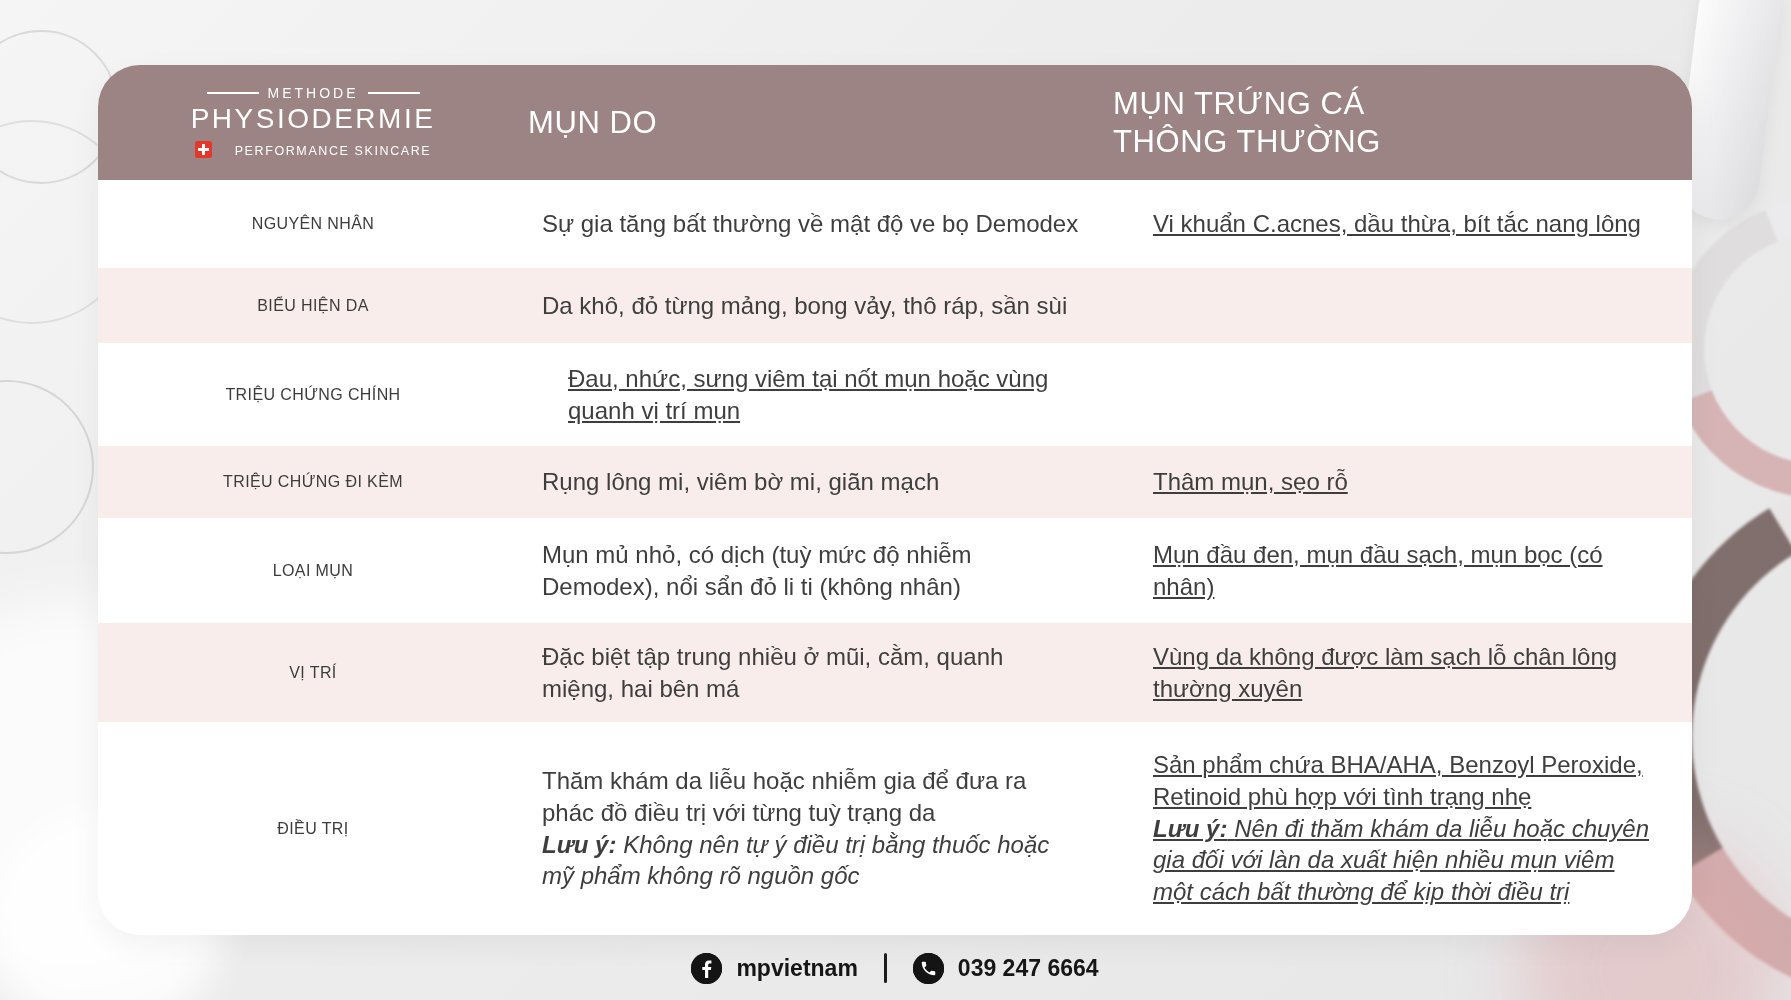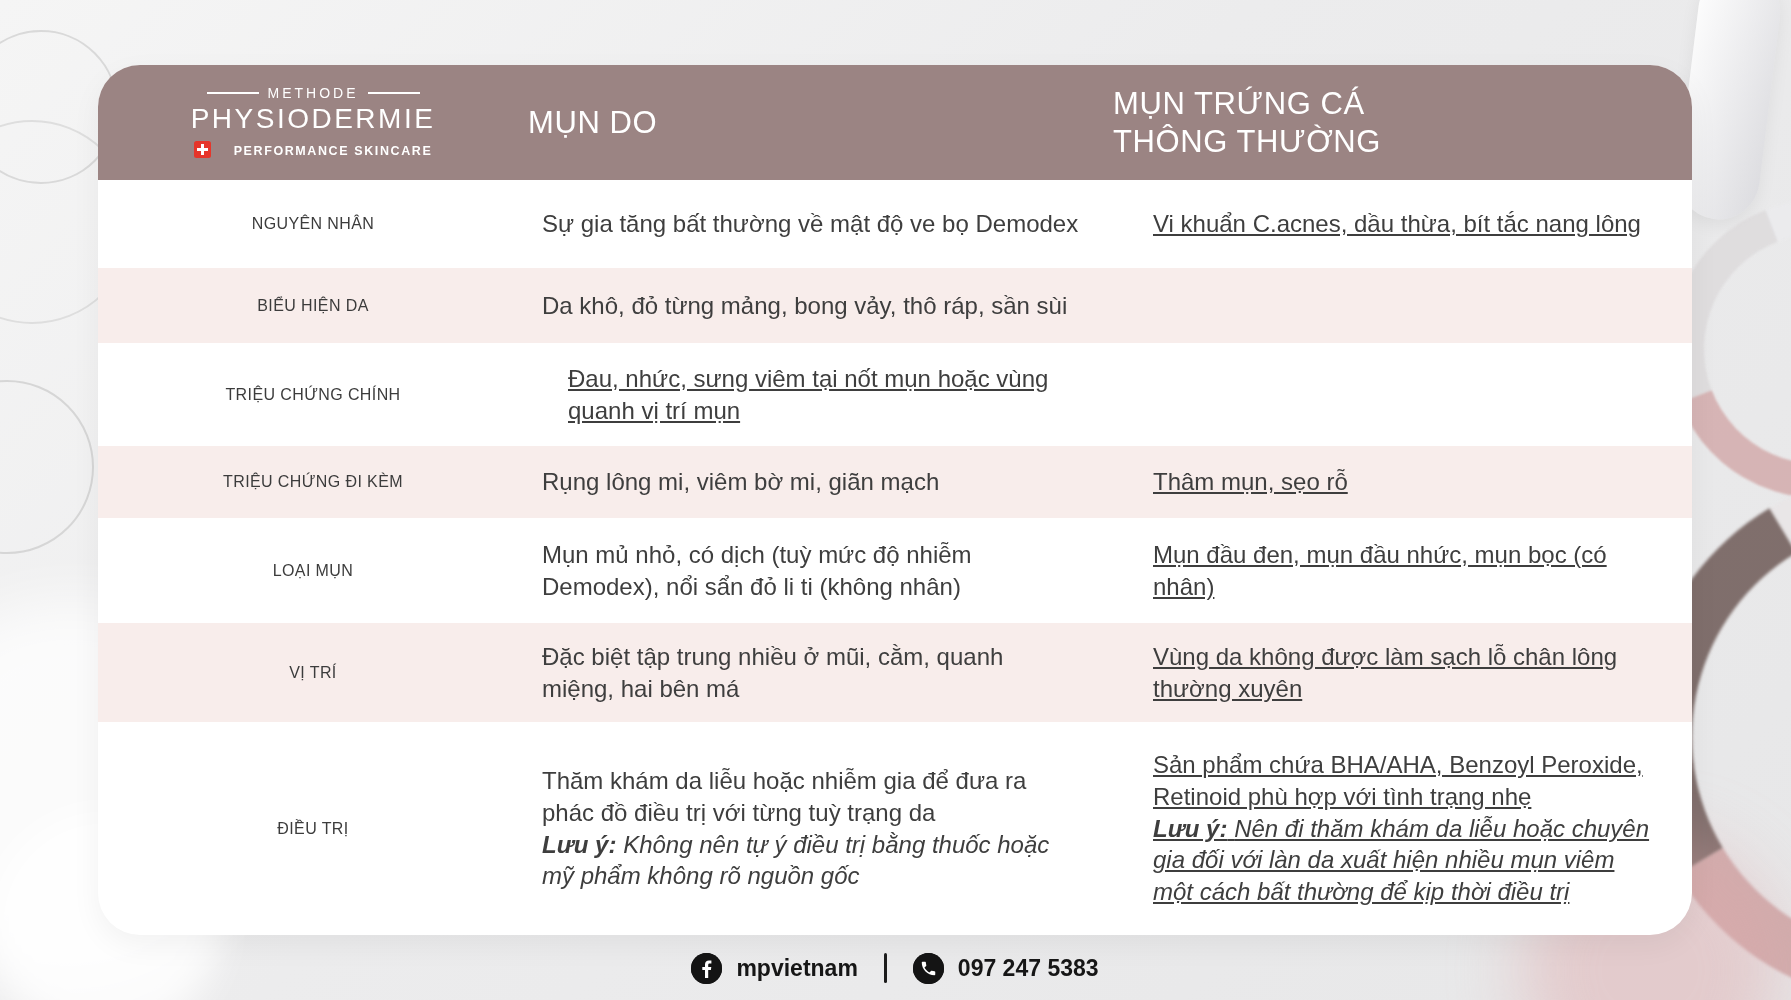--- a/index.html
+++ b/index.html
@@ -47,21 +47,21 @@
     color:#ffffff;font-weight:400;font-size:31px;line-height:1.22;
     text-align:left;letter-spacing:.6px;text-transform:uppercase;
   }
   .col-title span{display:block;}
 
   
   .logo{display:flex;flex-direction:column;align-items:center;color:#fff;}
   .logo-methode{display:flex;align-items:center;gap:9px;font-size:14px;letter-spacing:3px;font-weight:500;}
   .logo-methode .rule{display:inline-block;width:52px;height:2px;background:#ffffff;}
   .logo-name{font-size:28px;letter-spacing:2.5px;font-weight:400;margin-top:2px;}
-  .logo-tag{display:flex;align-items:center;gap:23px;font-size:12.5px;letter-spacing:1.6px;font-weight:700;margin-top:6px;}
+  .logo-tag{display:flex;align-items:center;gap:23px;font-size:12.5px;letter-spacing:1.6px;font-weight:400;margin-top:6px;}
 
   
   .row{align-items:center;}
   .row.alt{background:#f8edeb;}
   .r1{height:88px;}.r2{height:75px;}.r3{height:103px;}.r4{height:72px;}
   .r5{height:105px;}.r6{height:99px;}.r7{height:213px;}
   .row-label{
     text-align:center;color:#3c3c3c;font-size:16px;font-weight:500;
     letter-spacing:.4px;text-transform:uppercase;padding:0 10px;
   }
@@ -145,21 +145,21 @@
 
     <div class="row grid3 r4 alt">
       <div class="row-label">TRIỆU CHỨNG ĐI KÈM</div>
       <div class="cell c1">Rụng lông mi, viêm bờ mi, giãn mạch</div>
       <div class="cell c2">Thâm mụn, sẹo rỗ</div>
     </div>
 
     <div class="row grid3 r5">
       <div class="row-label">LOẠI MỤN</div>
       <div class="cell c1">Mụn mủ nhỏ, có dịch (tuỳ mức độ nhiễm Demodex), nổi sẩn đỏ li ti (không nhân)</div>
-      <div class="cell c2">Mụn đầu đen, mụn đầu nhức, mụn bọc (có nhân)</div>
+      <div class="cell c2">Mụn đầu đen, mụn đầu sạch, mụn bọc (có nhân)</div>
     </div>
 
     <div class="row grid3 r6 alt">
       <div class="row-label">VỊ TRÍ</div>
       <div class="cell c1">Đặc biệt tập trung nhiều ở mũi, cằm, quanh miệng, hai bên má</div>
       <div class="cell c2">Vùng da không được làm sạch lỗ chân lông thường xuyên</div>
     </div>
 
     <div class="row grid3 r7">
       <div class="row-label">ĐIỀU TRỊ</div>
@@ -189,16 +189,16 @@
       </svg>
     </span>
     <span>mpvietnam</span>
     <span class="sep"></span>
     <span class="soc">
       <svg width="31" height="31" viewBox="0 0 31 31">
         <circle cx="15.5" cy="15.5" r="15.5" fill="#141414"></circle>
         <path fill="#ffffff" transform="translate(6.5,6.5) scale(0.75)" d="M6.6 10.8c1.5 2.9 3.7 5.1 6.6 6.6l2.2-2.2c.3-.3.7-.4 1-.2 1.1.4 2.3.6 3.6.6.6 0 1 .4 1 1V20c0 .6-.4 1-1 1C10.8 21 3 13.2 3 3.9 3 3.4 3.4 3 4 3h3.5c.6 0 1 .4 1 1 0 1.2.2 2.4.6 3.6.1.3 0 .7-.2 1l-2.3 2.2z"></path>
       </svg>
     </span>
-    <span>097 247 5383</span>
+    <span>039 247 6664</span>
   </div>
 
 </div>
 
 </body></html>

